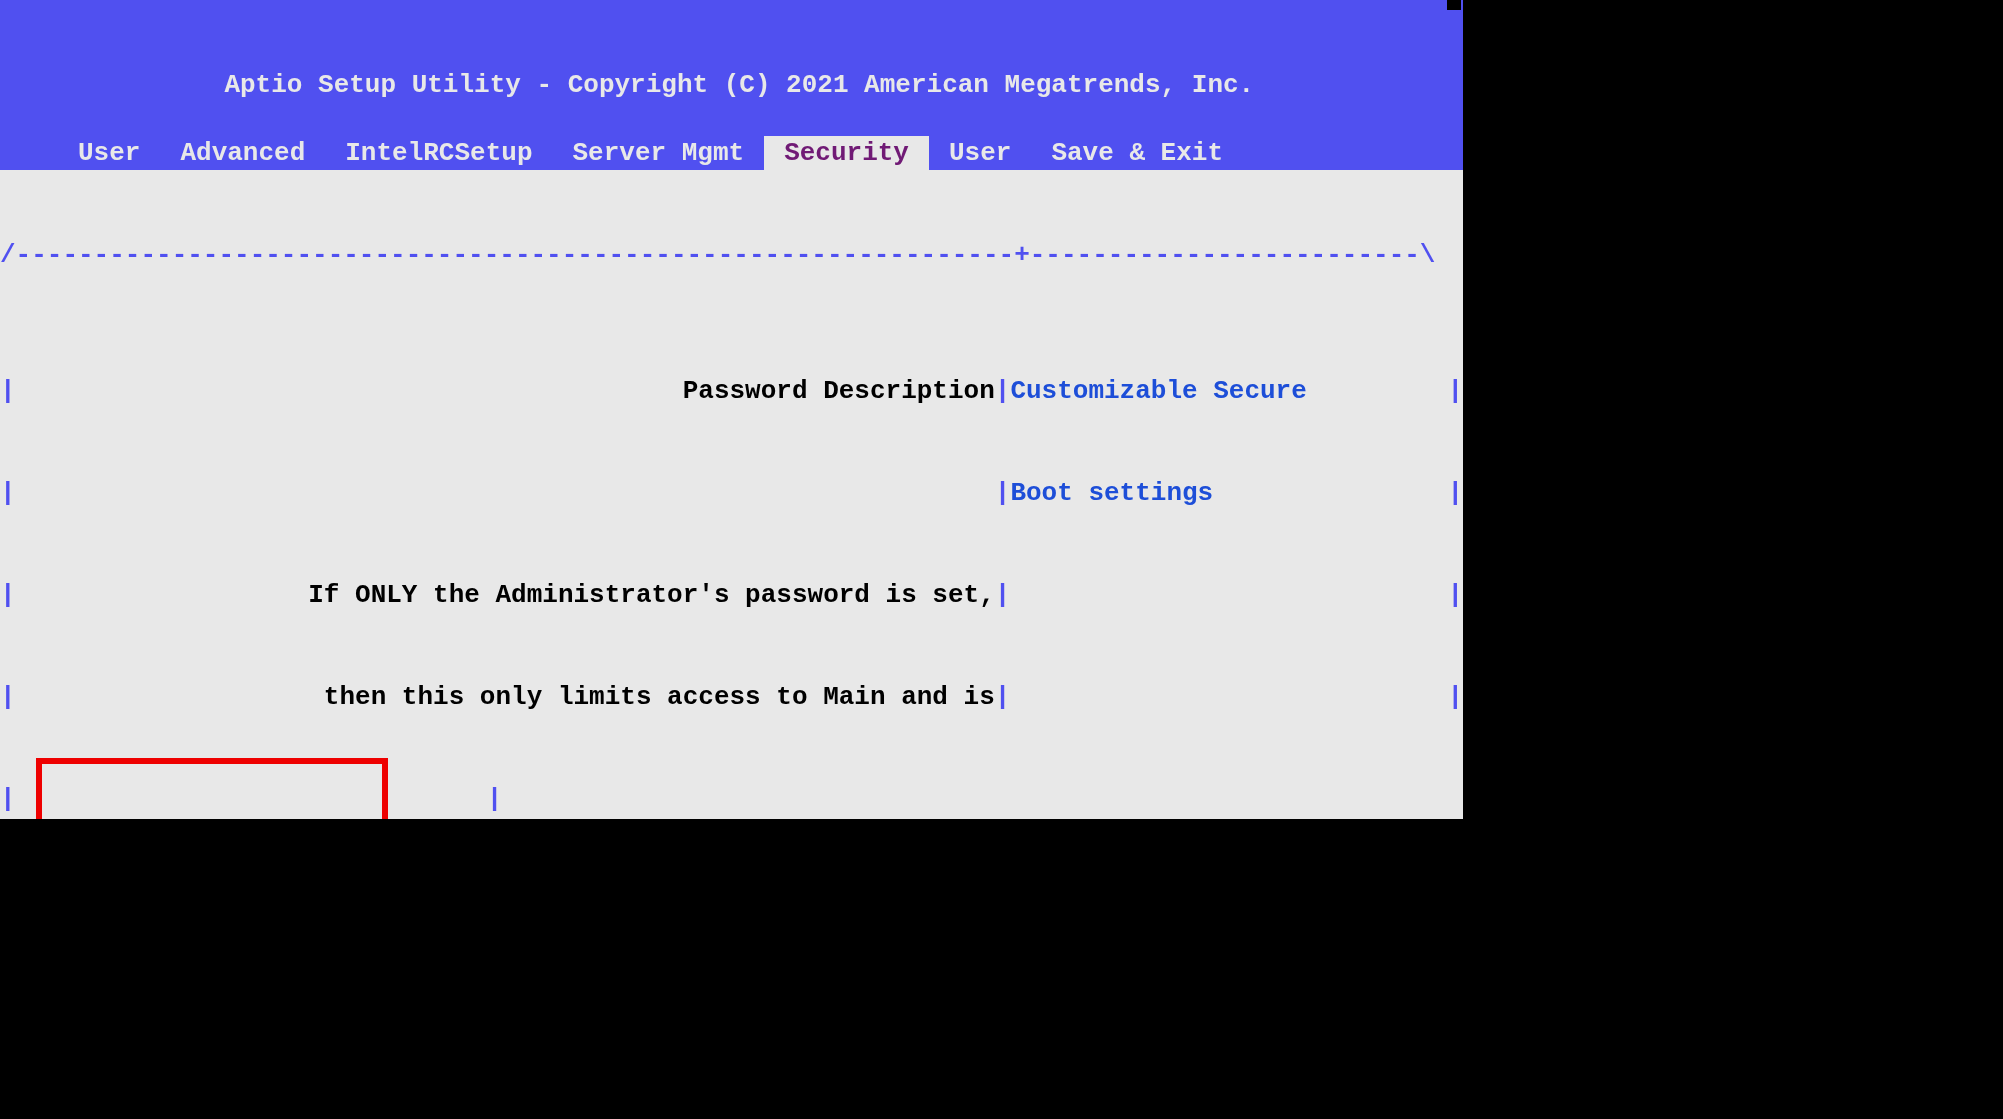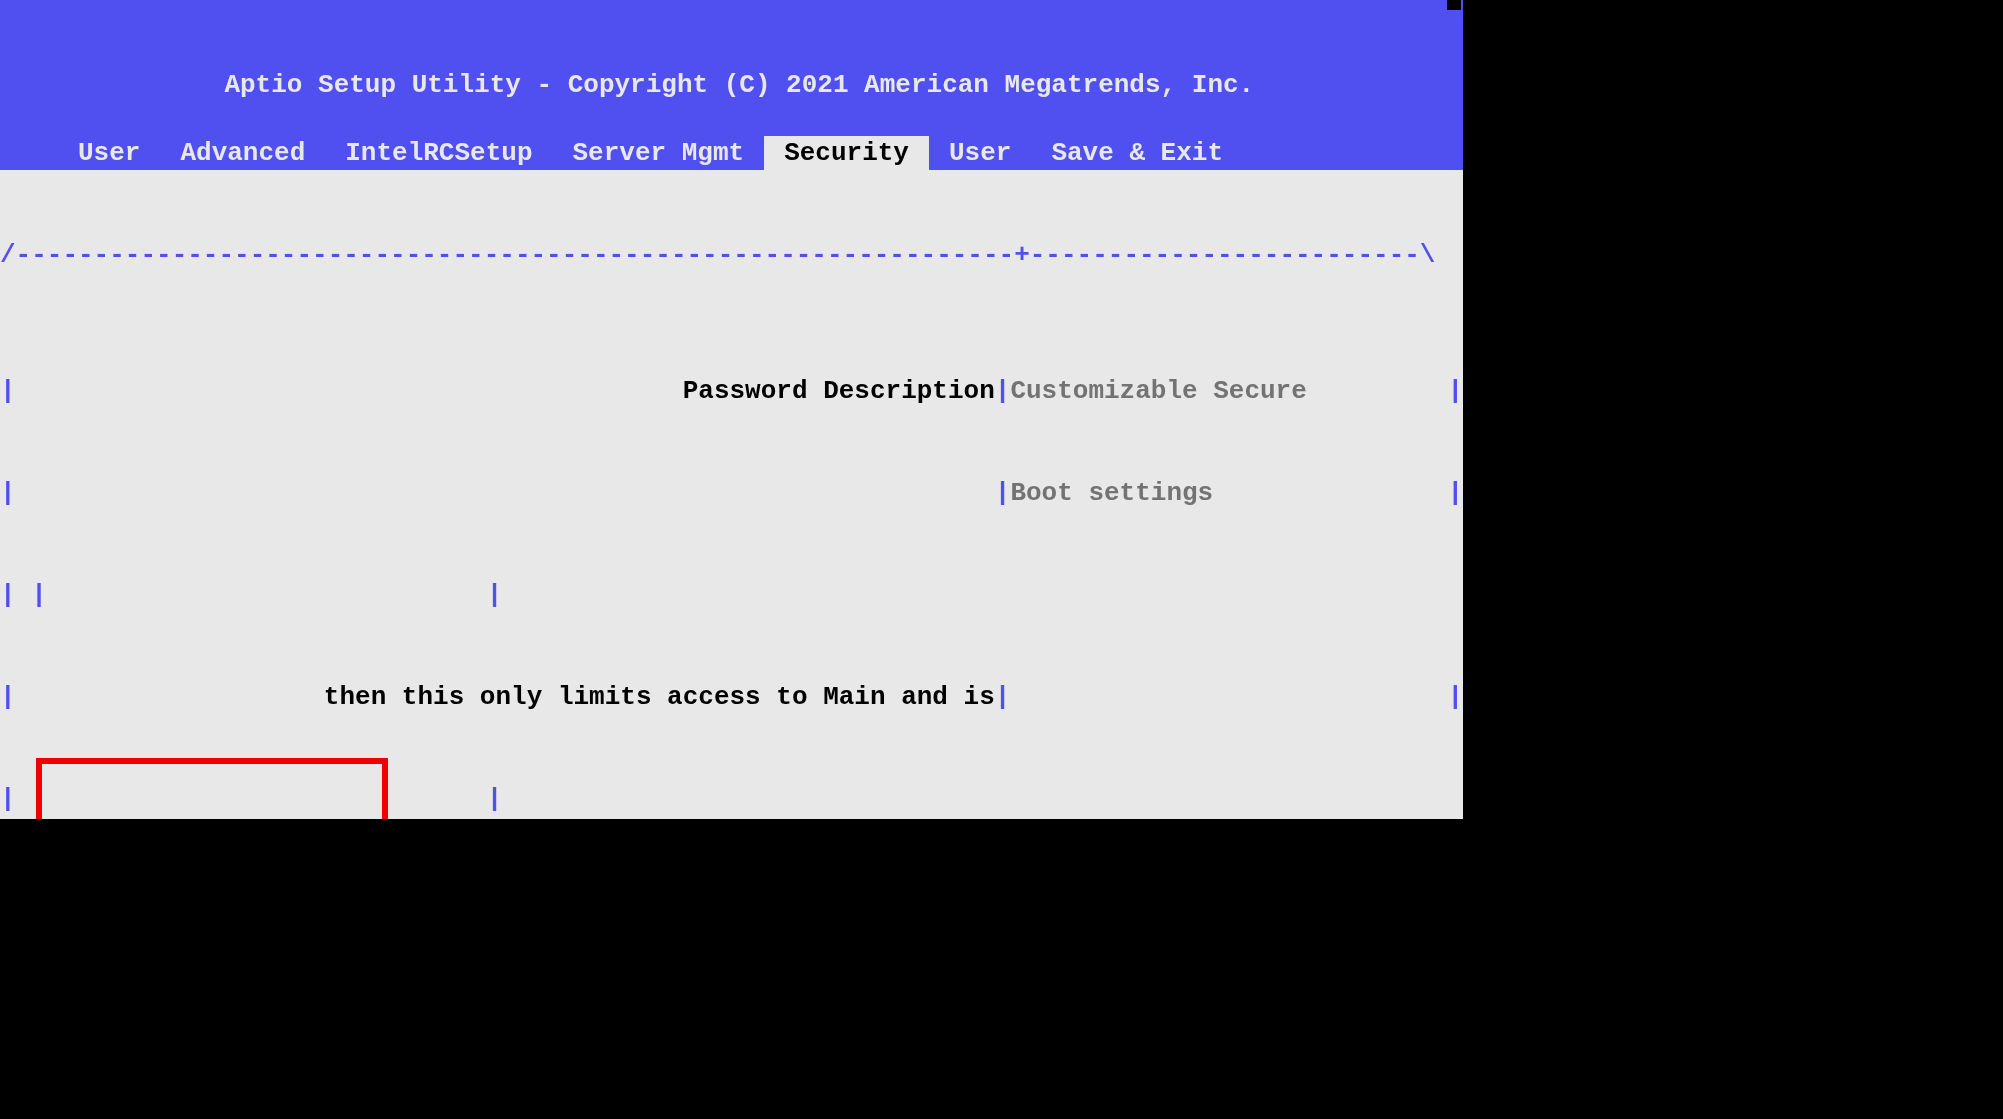--- a/index.html
+++ b/index.html
@@ -26,21 +26,21 @@
       background: #5050f0;
       color: #e8e8e8;
       display: flex;
       line-height: 34px;
     }
     .menu-item {
       padding: 0 20px;
     }
     .menu-item.active {
       background: #e8e8e8;
-      color: #000000;
+      color: #701a75;
     }
     .content-area {
       position: relative;
       background: #e8e8e8;
       height: 697px;
       white-space: pre;
       line-height: 34px;
     }
     .content-row {
       display: flex;
@@ -50,21 +50,21 @@
       color: #5050f0;
       display: inline-block;
     }
     .left-panel {
       width: 970px;
       color: #000;
       padding-left: 20px;
     }
     .right-panel {
       width: 440px;
-      color: #737373;
+      color: #1d4ed8;
     }
     .black-txt { color: #000; text-align: right; }
     .footer-bar {
       background: #5050f0;
       color: #e8e8e8;
       text-align: center;
       white-space: pre;
       line-height: 34px;
       height: 34px;
     }
@@ -122,21 +122,21 @@
     <span class="right-panel">Customizable Secure</span>
     <span class="border-char">|</span>
   </div>
   <div class="content-row">
     <span class="border-char">| </span>
     <span class="left-panel"></span>
     <span class="border-char">|</span>
     <span class="right-panel">Boot settings</span>
     <span class="border-char">|</span>
   </div>
-  <div class="content-row"><span class="border-char">| </span><span class="border-char">|</span><span class="right-panel"></span><span class="border-char">|</span></div>
+  <div class="content-row"><span class="border-char">| </span><span class="left-panel black-txt">If ONLY the Administrator's password is set,</span><span class="border-char">|</span><span class="right-panel"></span><span class="border-char">|</span></div>
   <div class="content-row"><span class="border-char">| </span><span class="left-panel black-txt">then this only limits access to Main and is</span><span class="border-char">|</span><span class="right-panel"></span><span class="border-char">|</span></div>
   <div class="content-row"><span class="border-char">| </span><span class="border-char">|</span><span class="right-panel"></span><span class="border-char">|</span></div>
   <div class="content-row"><span class="border-char">| </span><span class="left-panel black-txt">If ONLY the User's password is set, then this</span><span class="border-char">|</span><span class="right-panel"></span><span class="border-char">|</span></div>
   <div class="content-row"><span class="border-char">| </span><span class="left-panel black-txt">is a power on password and must be entered to</span><span class="border-char">|</span><span class="right-panel"></span><span class="border-char">|</span></div>
   <div class="content-row"><span class="border-char">| </span><span class="left-panel black-txt">boot or enter Setup. In Setup the User will</span><span class="border-char">|</span><span class="right-panel"></span><span class="border-char">|</span></div>
   
 
   
 
   

